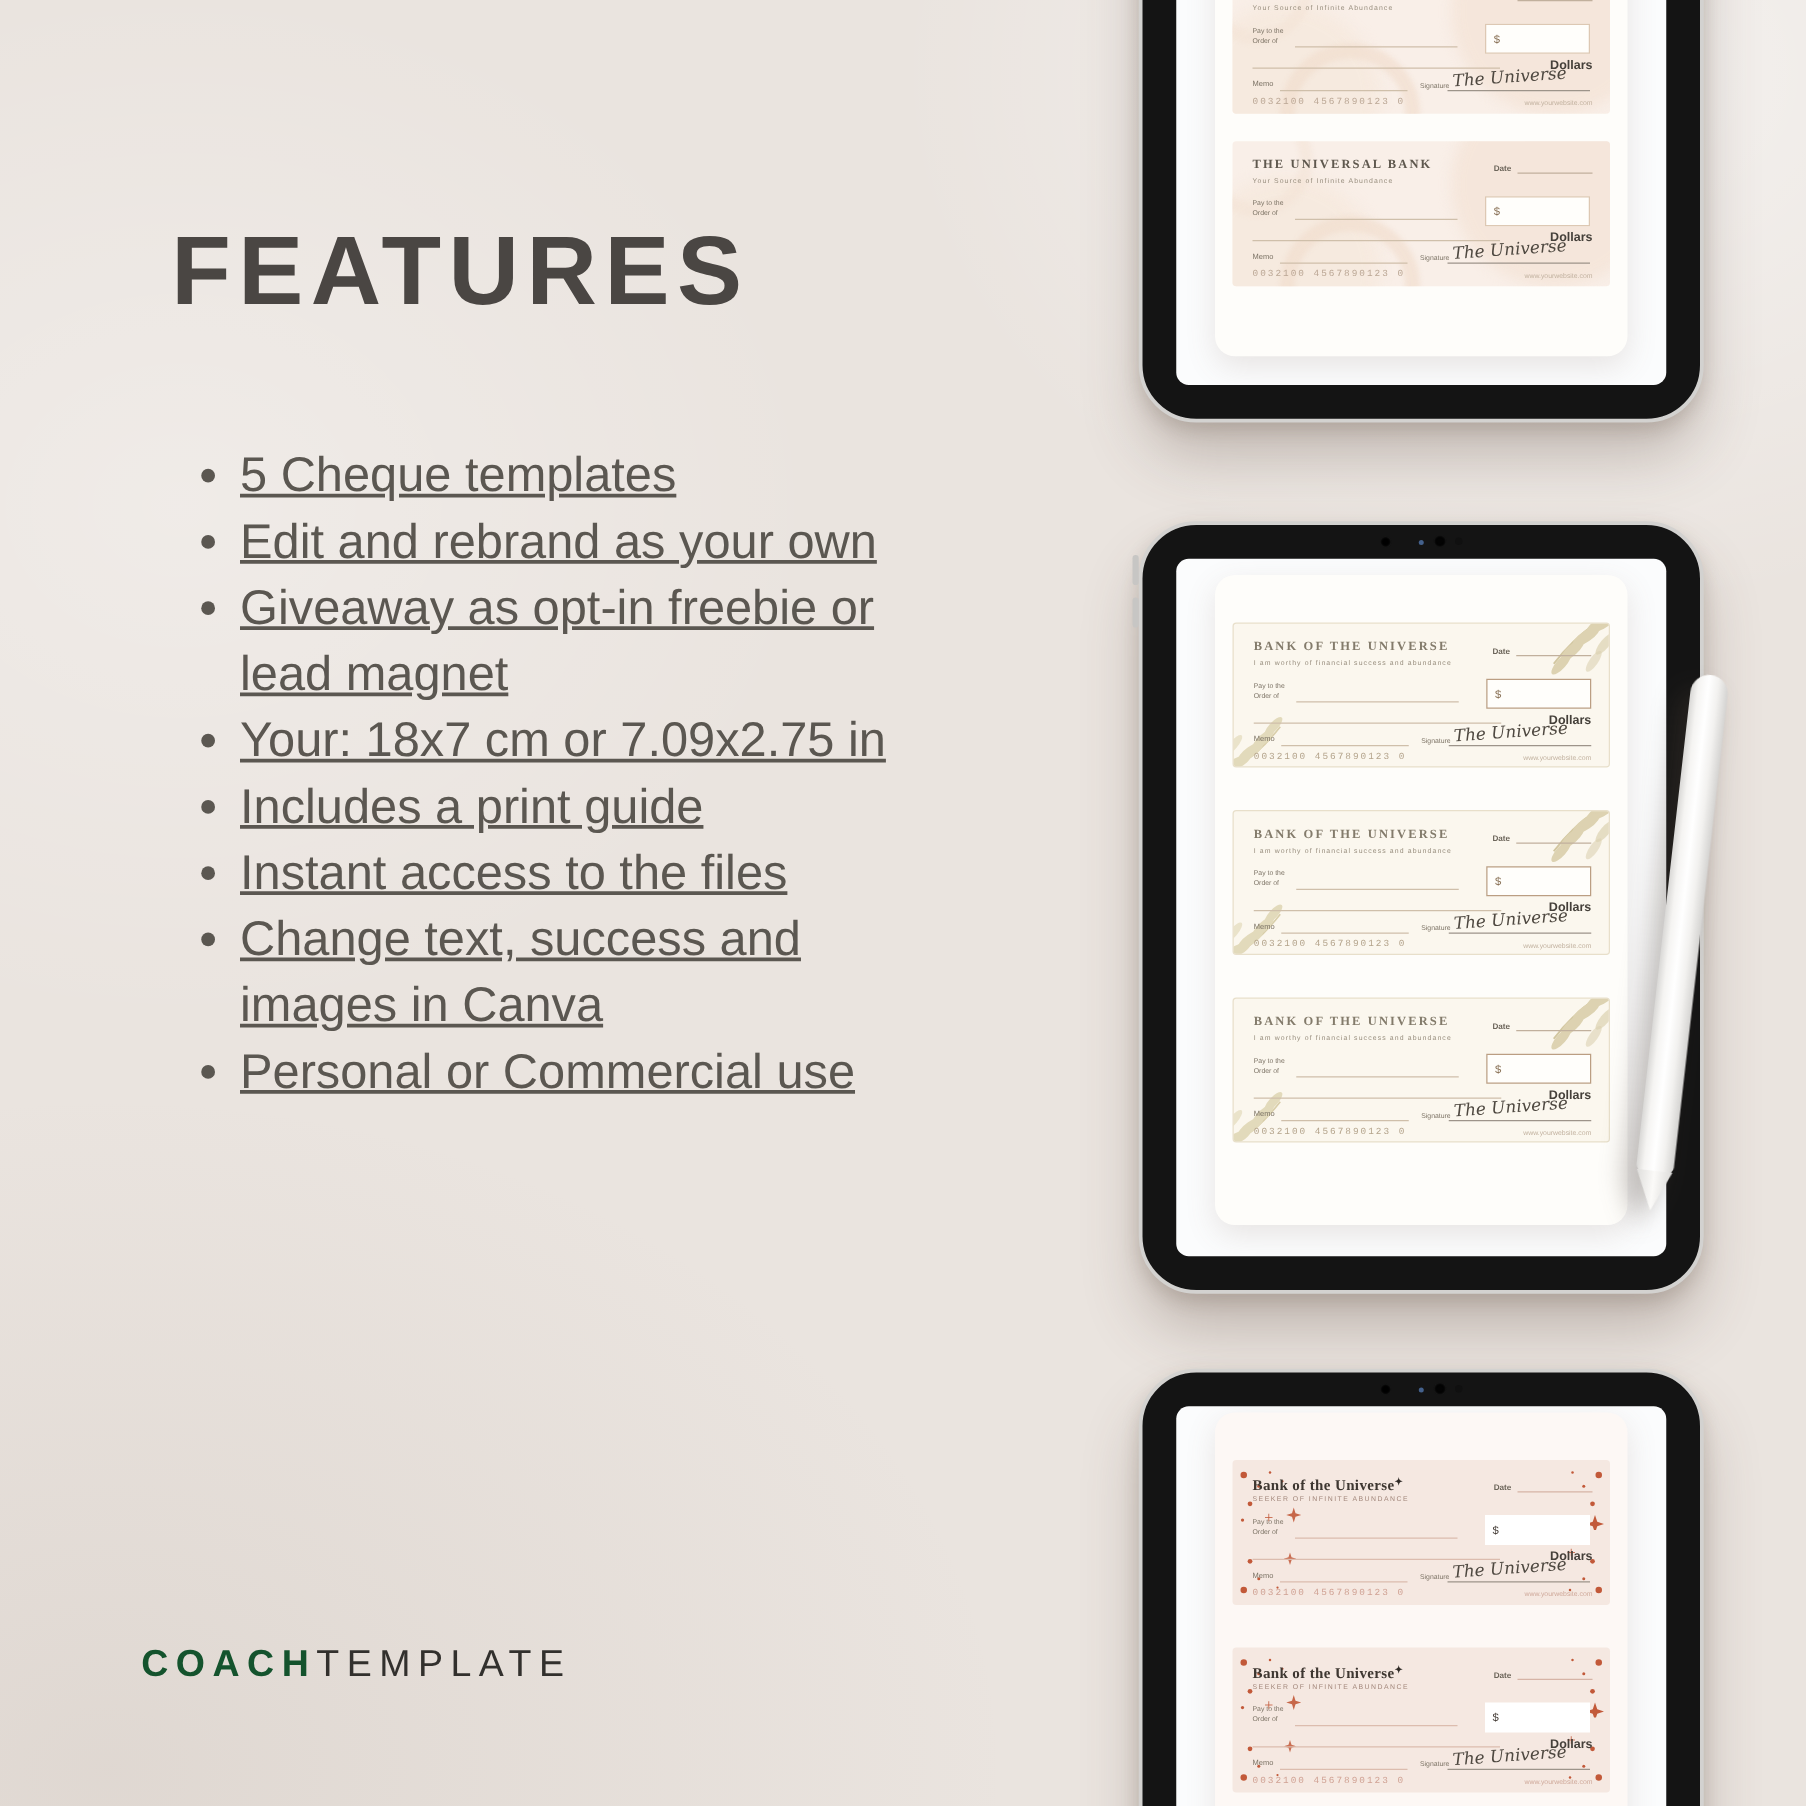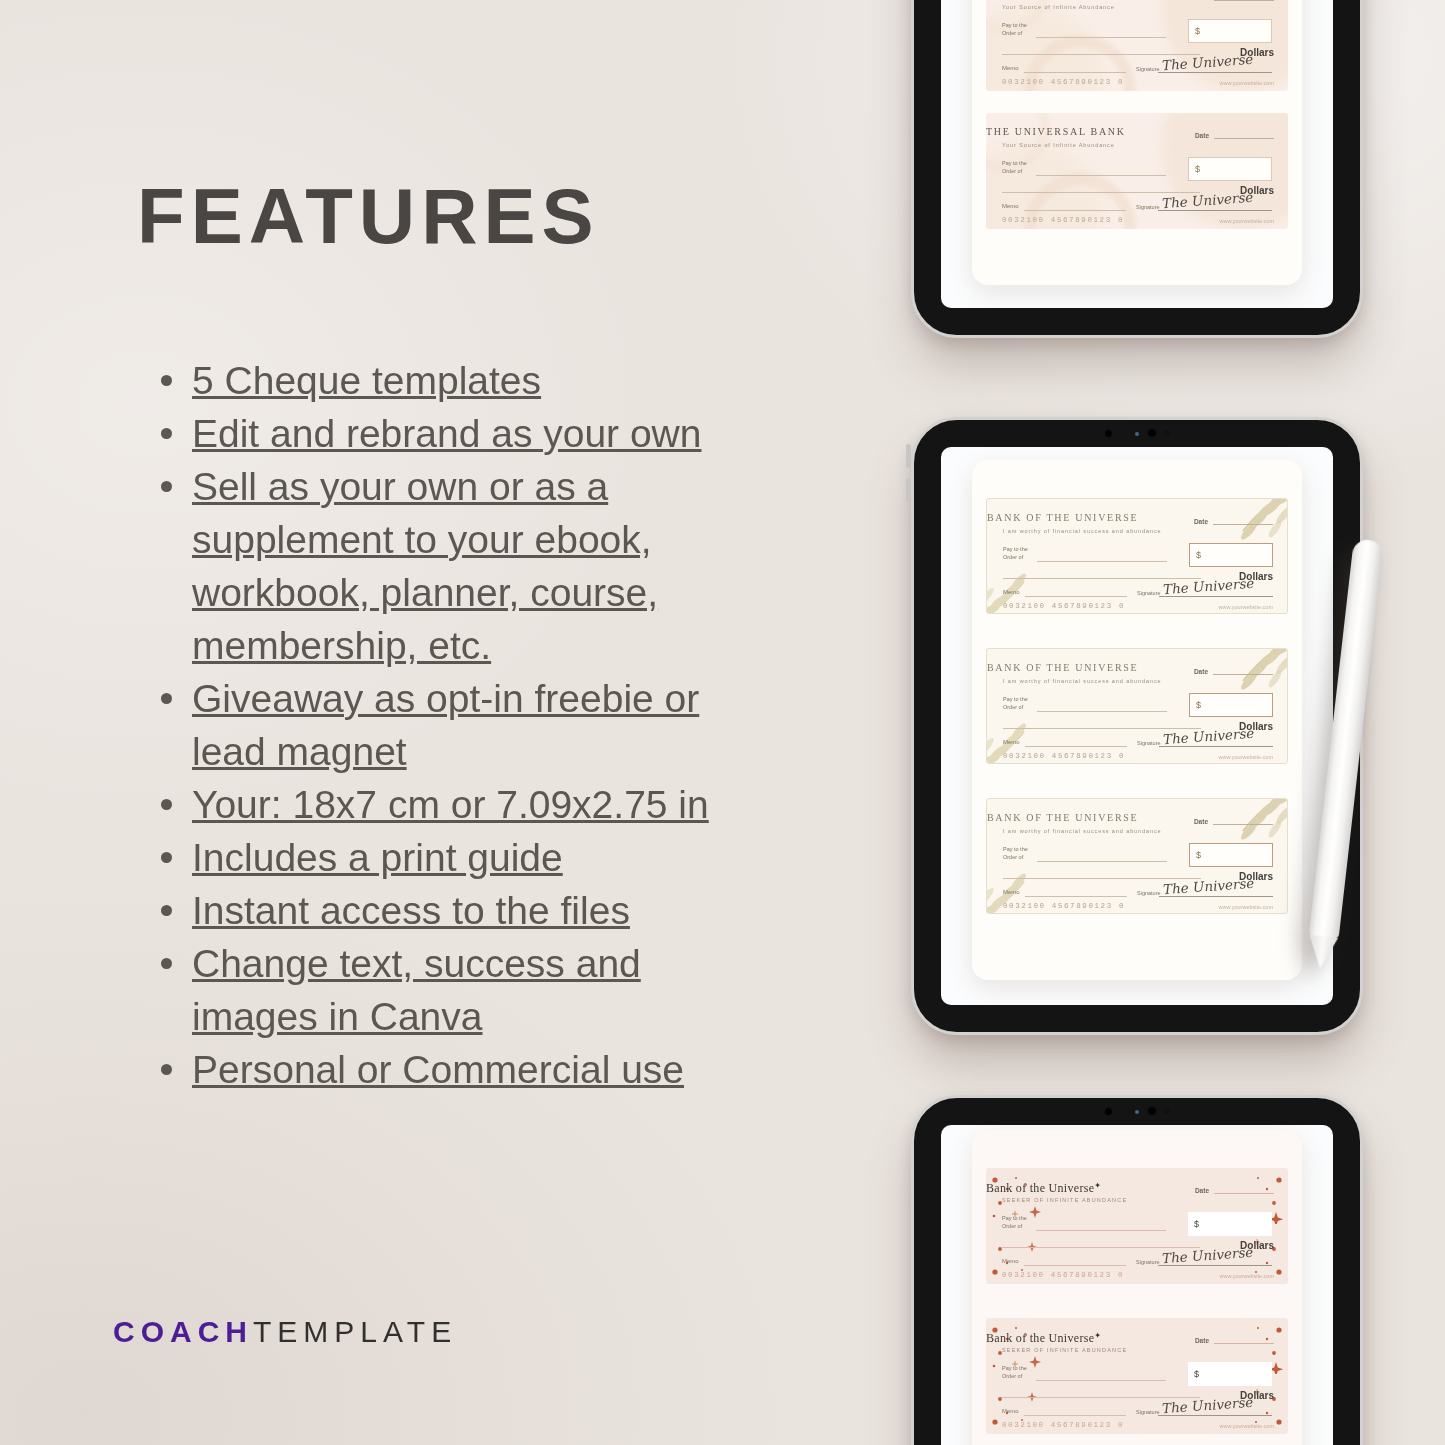--- a/index.html
+++ b/index.html
@@ -27,21 +27,21 @@
   .features-list li{position:relative;padding-left:55px;}
   .features-list li .li-text{white-space:pre-line;}
   .features-list li::before{
     content:"";position:absolute;left:24px;top:21px;width:11px;height:11px;
     border-radius:50%;background:#5b5751;
   }
 
   
   .brand{position:absolute;left:113px;top:1315px;z-index:2;
     font-size:30px;letter-spacing:6px;white-space:nowrap;}
-  .brand-bold{font-weight:700;color:#4c1d95;}
+  .brand-bold{font-weight:700;color:#14532d;}
   .brand-light{font-weight:300;color:#32302d;}
 
   
   .tablet{
     position:absolute;left:911px;width:452px;box-sizing:border-box;
     background:#141414;border:3px solid #d3d2d0;border-radius:46px;
     box-shadow:0 30px 48px -4px rgba(88,70,58,.30), 0 6px 14px rgba(88,70,58,.18);
     z-index:3;
   }
   .tablet-top{top:-520px;height:858px;}
@@ -70,22 +70,22 @@
   .tablet-middle .sheet{top:13px;height:520px;padding-top:38px;gap:34px;}
   .tablet-bottom .sheet{top:5px;height:560px;padding-top:38px;gap:34px;background:#fdf8f5;}
 
   
   .cheque{position:relative;width:302px;height:116px;flex:0 0 116px;
     border-radius:3px;overflow:hidden;}
   .theme-top .cheque{background:#f9efe8;}
   .theme-middle .cheque{background:#fbf7ee;border:1px solid #e8dfca;box-sizing:border-box;}
   .theme-bottom .cheque{background:#f5e8e1;}
 
-  .bank{position:absolute;left:0;top:13px;font-family:"Liberation Serif",serif;
-    font-size:10px;font-weight:400;letter-spacing:1.7px;color:#837b6b;white-space:nowrap;z-index:2;}
+  .bank{position:absolute;left:16px;top:13px;font-family:"Liberation Serif",serif;
+    font-size:10px;font-weight:700;letter-spacing:1.7px;color:#837b6b;white-space:nowrap;z-index:2;}
   .theme-top .bank{color:#5f584e;}
   .theme-bottom .bank{font-size:12px;letter-spacing:.3px;color:#3e3731;}
   .bank-sparkle{font-size:8px;vertical-align:top;color:#2f2a26;letter-spacing:0;}
   .tagline{position:absolute;left:16px;top:29px;font-size:5.5px;letter-spacing:.9px;
     color:#978d7d;white-space:nowrap;z-index:2;}
   .theme-bottom .tagline{color:#a3887c;text-transform:uppercase;letter-spacing:1.2px;}
 
   .date-row{position:absolute;right:14px;top:17px;display:flex;align-items:flex-end;gap:5px;z-index:2;}
   .date-label{font-size:6.5px;font-weight:700;color:#6d665b;}
   .date-line{width:60px;height:8px;border-bottom:1px solid #c1b09d;}
@@ -154,24 +154,20 @@
 </head>
 <body>
 
 <div class="canvas">
 
   <section class="features">
     <h1 class="features-title">FEATURES</h1>
     <ul class="features-list">
       <li><span class="li-text">5 Cheque templates</span></li>
       <li><span class="li-text">Edit and rebrand as your own</span></li>
-      <li><span class="li-text">Sell as your own or as a
-supplement to your ebook,
-workbook, planner, course,
-membership, etc.</span></li>
       <li><span class="li-text">Giveaway as opt-in freebie or
 lead magnet</span></li>
       <li><span class="li-text">Your: 18x7 cm or 7.09x2.75 in</span></li>
       <li><span class="li-text">Includes a print guide</span></li>
       <li><span class="li-text">Instant access to the files</span></li>
       <li><span class="li-text">Change text, success and
 images in Canva</span></li>
       <li><span class="li-text">Personal or Commercial use</span></li>
     </ul>
   </section>

